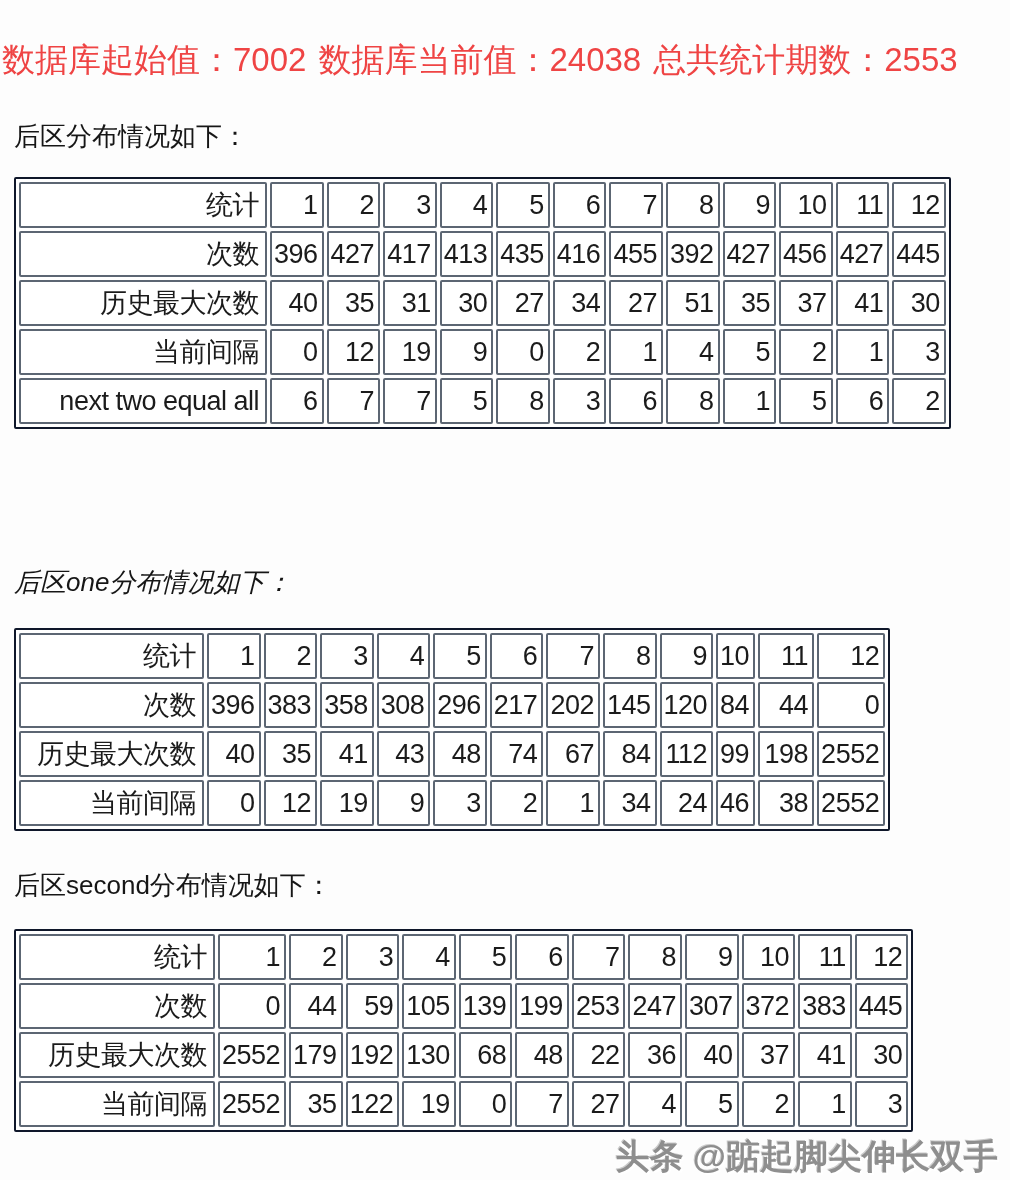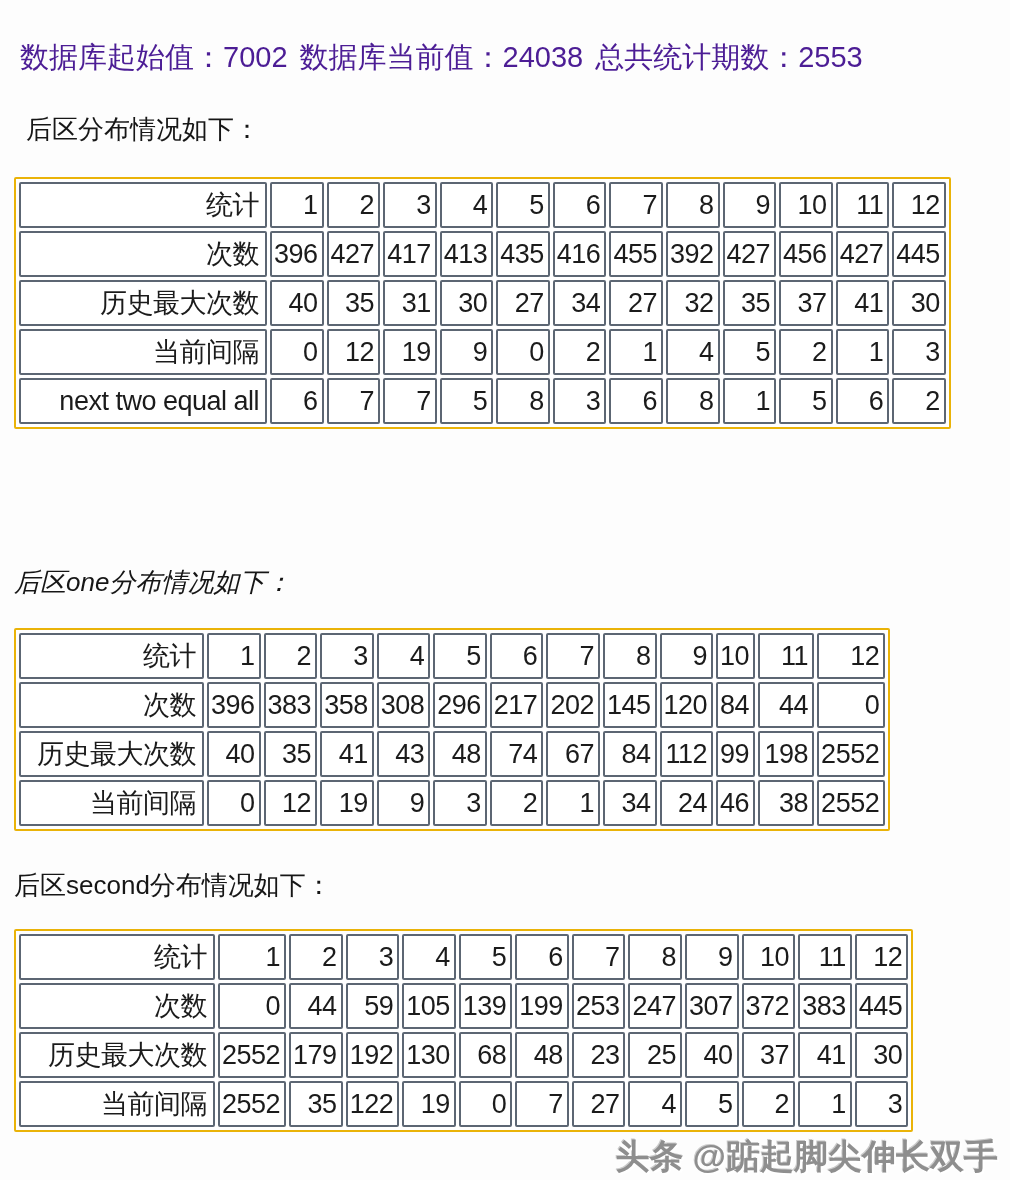--- a/index.html
+++ b/index.html
@@ -7,45 +7,45 @@
     position: relative;
     width: 1010px;
     height: 1180px;
     background: #fdfdfd;
     font-family: "Liberation Sans", "DejaVu Sans", sans-serif;
     color: #1b1b1b;
     overflow: hidden;
   }
   .db-header {
     position: absolute;
-    left: 20px;
+    left: 2px;
     top: 38px;
-    font-size: 29px;
+    font-size: 33px;
     white-space: nowrap;
-    color: #4c1d95;
+    color: #ef4444;
   }
   .db-header .val { margin-right: 12px; }
   .section-title {
     position: absolute;
     left: 14px;
     font-size: 26px;
     color: #161616;
     white-space: nowrap;
   }
-  #title-0 { top: 112px; margin-left: 12px; }
+  #title-0 { top: 119px; }
   #title-1 { top: 565px; font-style: italic; }
   #title-2 { top: 868px; text-align: right; }
   table.stats {
     position: absolute;
     left: 14px;
     border-collapse: separate;
     border-spacing: 3px;
     table-layout: fixed;
     background: #ffffff;
-    border: 2px solid #eab308;
+    border: 2px solid #0f172a;
     border-radius: 2px;
   }
   #table-0 { top: 177px; }
   #table-1 { top: 628px; }
   #table-2 { top: 929px; }
   table.stats td {
     border: 2px solid #5c6673;
     border-radius: 2px;
     height: 42px;
     background: #ffffff;
@@ -129,21 +129,21 @@
         </tr>
         <tr>
           <td class="lbl">历史最大次数</td>
           <td class="val">40</td>
           <td class="val">35</td>
           <td class="val">31</td>
           <td class="val">30</td>
           <td class="val">27</td>
           <td class="val">34</td>
           <td class="val">27</td>
-          <td class="val">32</td>
+          <td class="val">51</td>
           <td class="val">35</td>
           <td class="val">37</td>
           <td class="val">41</td>
           <td class="val">30</td>
         </tr>
         <tr>
           <td class="lbl">当前间隔</td>
           <td class="val">0</td>
           <td class="val">12</td>
           <td class="val">19</td>
@@ -305,22 +305,22 @@
           <td class="val">445</td>
         </tr>
         <tr>
           <td class="lbl">历史最大次数</td>
           <td class="val">2552</td>
           <td class="val">179</td>
           <td class="val">192</td>
           <td class="val">130</td>
           <td class="val">68</td>
           <td class="val">48</td>
-          <td class="val">23</td>
-          <td class="val">25</td>
+          <td class="val">22</td>
+          <td class="val">36</td>
           <td class="val">40</td>
           <td class="val">37</td>
           <td class="val">41</td>
           <td class="val">30</td>
         </tr>
         <tr>
           <td class="lbl">当前间隔</td>
           <td class="val">2552</td>
           <td class="val">35</td>
           <td class="val">122</td>

